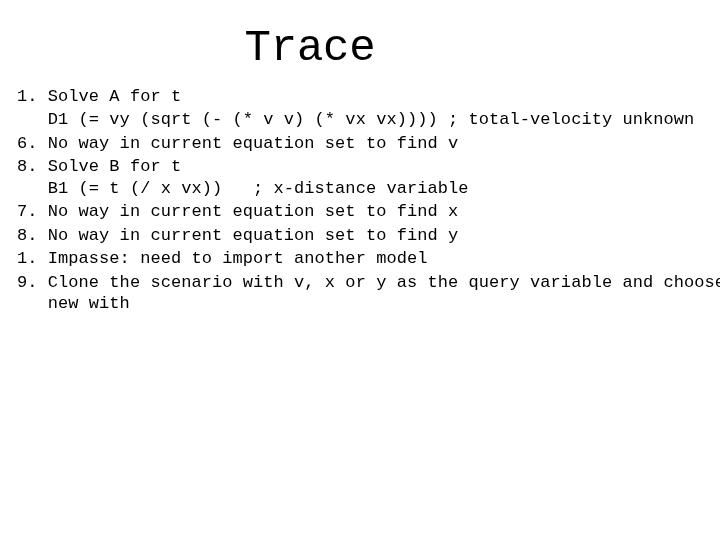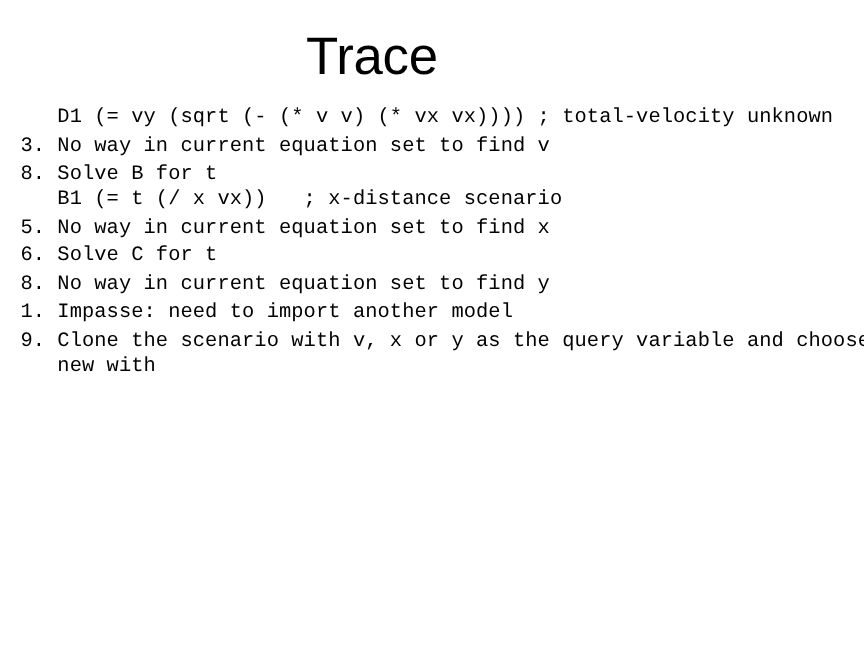--- a/index.html
+++ b/index.html
@@ -21,21 +21,21 @@
     width: 720px;
     height: 540px;
     background: #ffffff;
   }
   .slide-title {
     position: absolute;
     left: 0;
     top: 23px;
     width: 620px;
     text-align: center;
-    font-family: Liberation Sans, sans-serif;
+    font-family: Liberation Mono, monospace;
     font-size: 44px;
     line-height: 50px;
     font-weight: 400;
     letter-spacing: -0.2px;
     color: #000000;
     white-space: pre;
   }
   .trace-body {
     position: absolute;
     left: 17px;
@@ -60,24 +60,24 @@
 </style>
 </head>
 <body>
 
 <div class="slide" style="background: rgb(255, 255, 255); color: rgb(0, 0, 0);">
 
   <div class="slide-title">Trace</div>
 
   <div class="trace-body">
 
-  <div class="trace-item"></div>
+  <div class="trace-item"><span class="line">1. Solve A for t</span></div>
       <div class="trace-item"><span class="line">   D1 (= vy (sqrt (- (* v v) (* vx vx)))) ; total-velocity unknown</span></div>
-      <div class="trace-item"><span class="line">3. No way in current equation set to find v</span></div>
-      <div class="trace-item"><span class="line">8. Solve B for t</span><span class="line">   B1 (= t (/ x vx))   ; x-distance scenario</span></div>
-      <div class="trace-item"><span class="line">5. No way in current equation set to find x</span></div>
-      <div class="trace-item"><span class="line">6. Solve C for t</span></div>
+      <div class="trace-item"><span class="line">6. No way in current equation set to find v</span></div>
+      <div class="trace-item"><span class="line">8. Solve B for t</span><span class="line">   B1 (= t (/ x vx))   ; x-distance variable</span></div>
+      <div class="trace-item"><span class="line">7. No way in current equation set to find x</span></div>
+      <div class="trace-item"></div>
       <div class="trace-item"><span class="line">8. No way in current equation set to find y</span></div>
       <div class="trace-item"><span class="line">1. Impasse: need to import another model</span></div>
       <div class="trace-item"><span class="line">9. Clone the scenario with v, x or y as the query variable and choose a</span><span class="line">   new with</span></div>
     </div>
 
 </div>
 
 </body></html>

